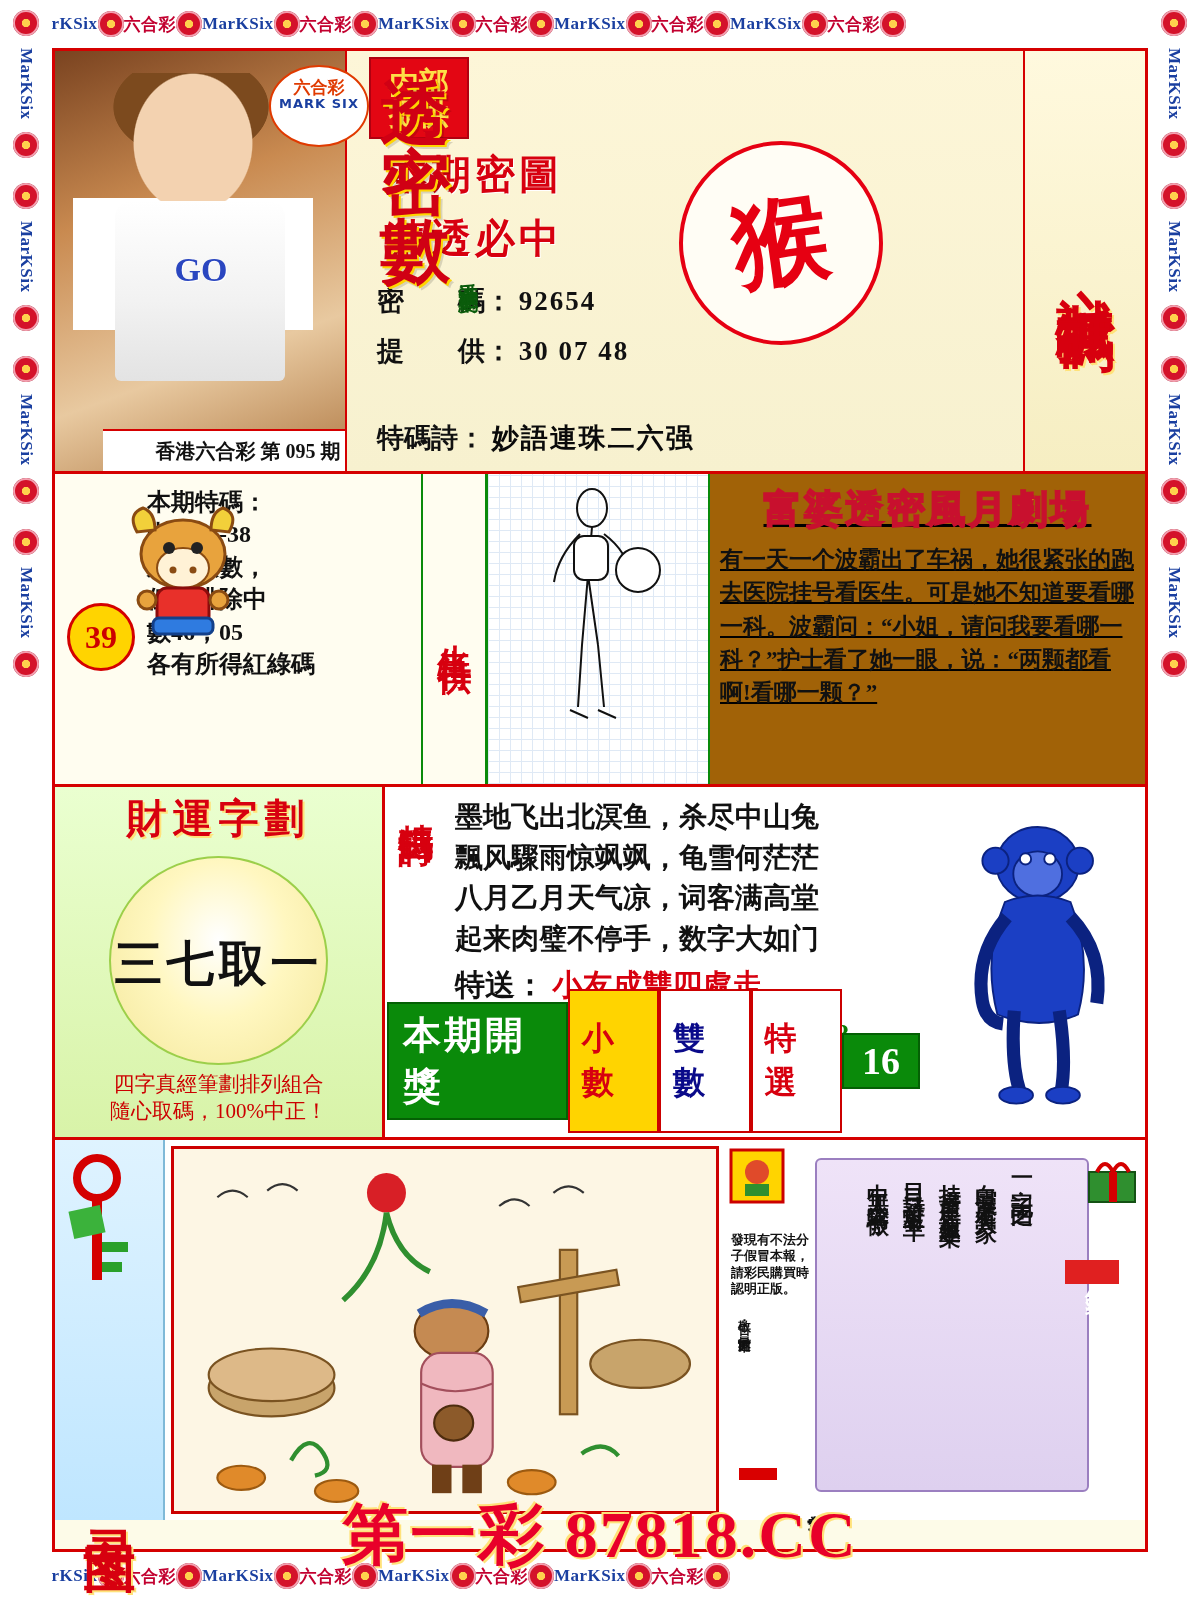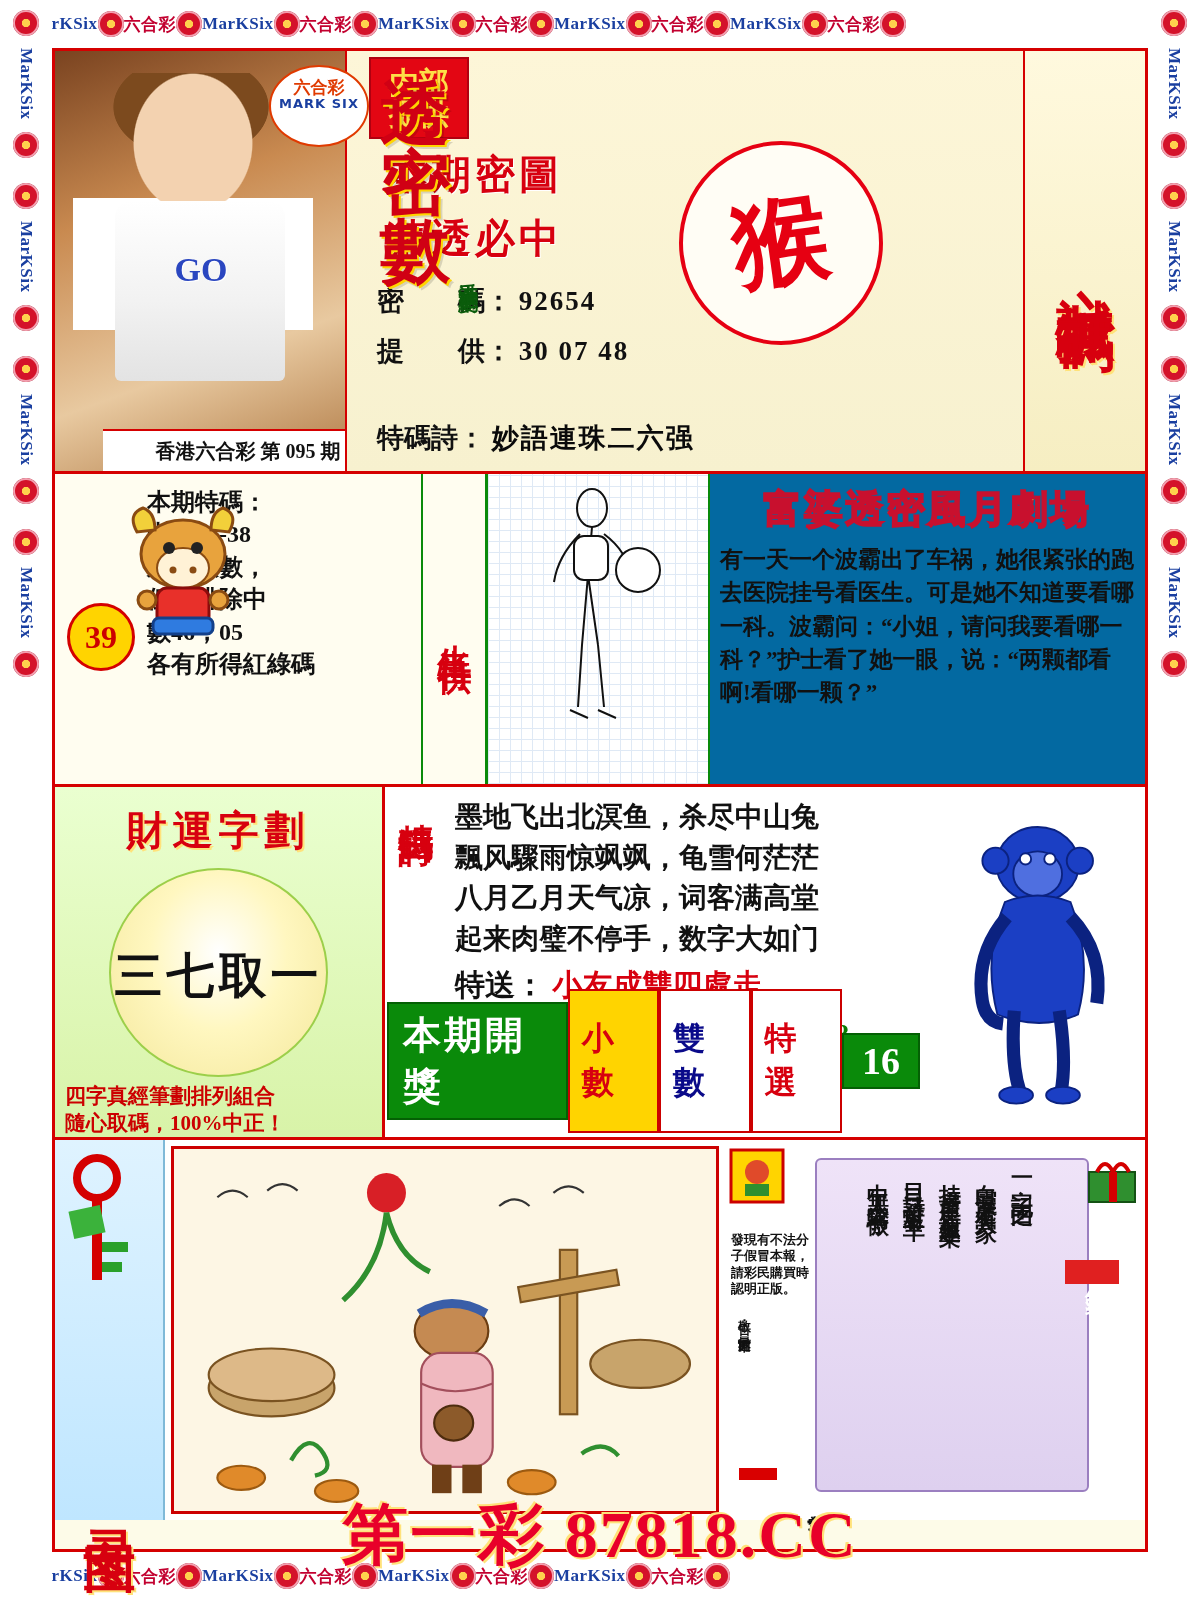--- a/index.html
+++ b/index.html
@@ -151,57 +151,57 @@
   }
   .b2-text .ln{white-space:nowrap;}
   .shengxiao{
     width:62px;border-left:2px solid #0a8a0a;display:flex;align-items:center;justify-content:center;
     background:#fffdf0;
   }
   .shengxiao span{
     writing-mode:vertical-rl;font-size:34px;font-weight:bold;color:#d7000f;
     font-family:"Liberation Serif",serif;letter-spacing:6px;
   }
-  .b2-right{flex:1;display:flex;background:#0369a1;}
+  .b2-right{flex:1;display:flex;background:#a16207;text-decoration:underline;}
   .lady{
     width:220px;border-right:2px solid #0a8a0a;position:relative;
     background:
       repeating-linear-gradient(90deg,#dfe9f5 0 1px,transparent 1px 11px),
       repeating-linear-gradient(0deg,#dfe9f5 0 1px,transparent 1px 11px),#ffffff;
   }
   .story{flex:1;padding:4px 10px 8px 10px;}
   .story-title{
     text-align:center;font-family:"Liberation Serif",serif;font-size:38px;font-weight:bold;
     color:#ffd400;-webkit-text-stroke:2px #c8102e;letter-spacing:3px;margin:6px 0 8px;
   }
   .story-body{
     font-family:"Liberation Serif",serif;font-size:23px;line-height:1.45;color:#111;font-weight:bold;
   }
 
   
   .band3{display:flex;height:350px;border-bottom:3px solid #d50000;background:#fff;}
   .caiyun{
     width:330px;border-right:3px solid #d50000;background:linear-gradient(180deg,#eaffd0,#d8f3a8);
-    padding:16px 10px;box-sizing:border-box;
+    padding:4px 10px;box-sizing:border-box;
   }
   .caiyun-title{
     text-align:center;font-family:"Liberation Serif",serif;font-size:40px;font-weight:bold;
     color:#d7000f;letter-spacing:6px;text-shadow:2px 2px 0 #ffe27a;
   }
   .caiyun-oval{
     margin:10px auto 6px;width:215px;height:205px;border-radius:50%;
     background:radial-gradient(ellipse at 50% 40%,#ffffff 0%,#fff7c0 45%,#f3e79a 100%);
     border:2px solid #9ccf4a;display:flex;align-items:center;justify-content:center;
   }
   .caiyun-oval span{
     font-family:"Liberation Serif",serif;font-size:48px;font-weight:bold;color:#111;line-height:1.1;
     text-align:center;letter-spacing:4px;margin-top:7px;
   }
   .caiyun-foot{
-    font-family:"Liberation Serif",serif;font-size:21px;color:#c00;font-weight:bold;
+    text-align:center;font-family:"Liberation Serif",serif;font-size:21px;color:#c00;font-weight:normal;
     line-height:1.3;
   }
   .poem{flex:1;padding:6px 8px;position:relative;}
   .poem-label{
     position:absolute;left:6px;top:8px;writing-mode:vertical-rl;font-family:"Liberation Serif",serif;
     font-size:35px;font-weight:bold;color:#d7000f;letter-spacing:4px;
   }
   .poem-lines{
     margin-left:62px;font-family:"Liberation Serif",serif;font-size:28px;font-weight:bold;color:#111;
     line-height:1.45;padding-top:4px;

